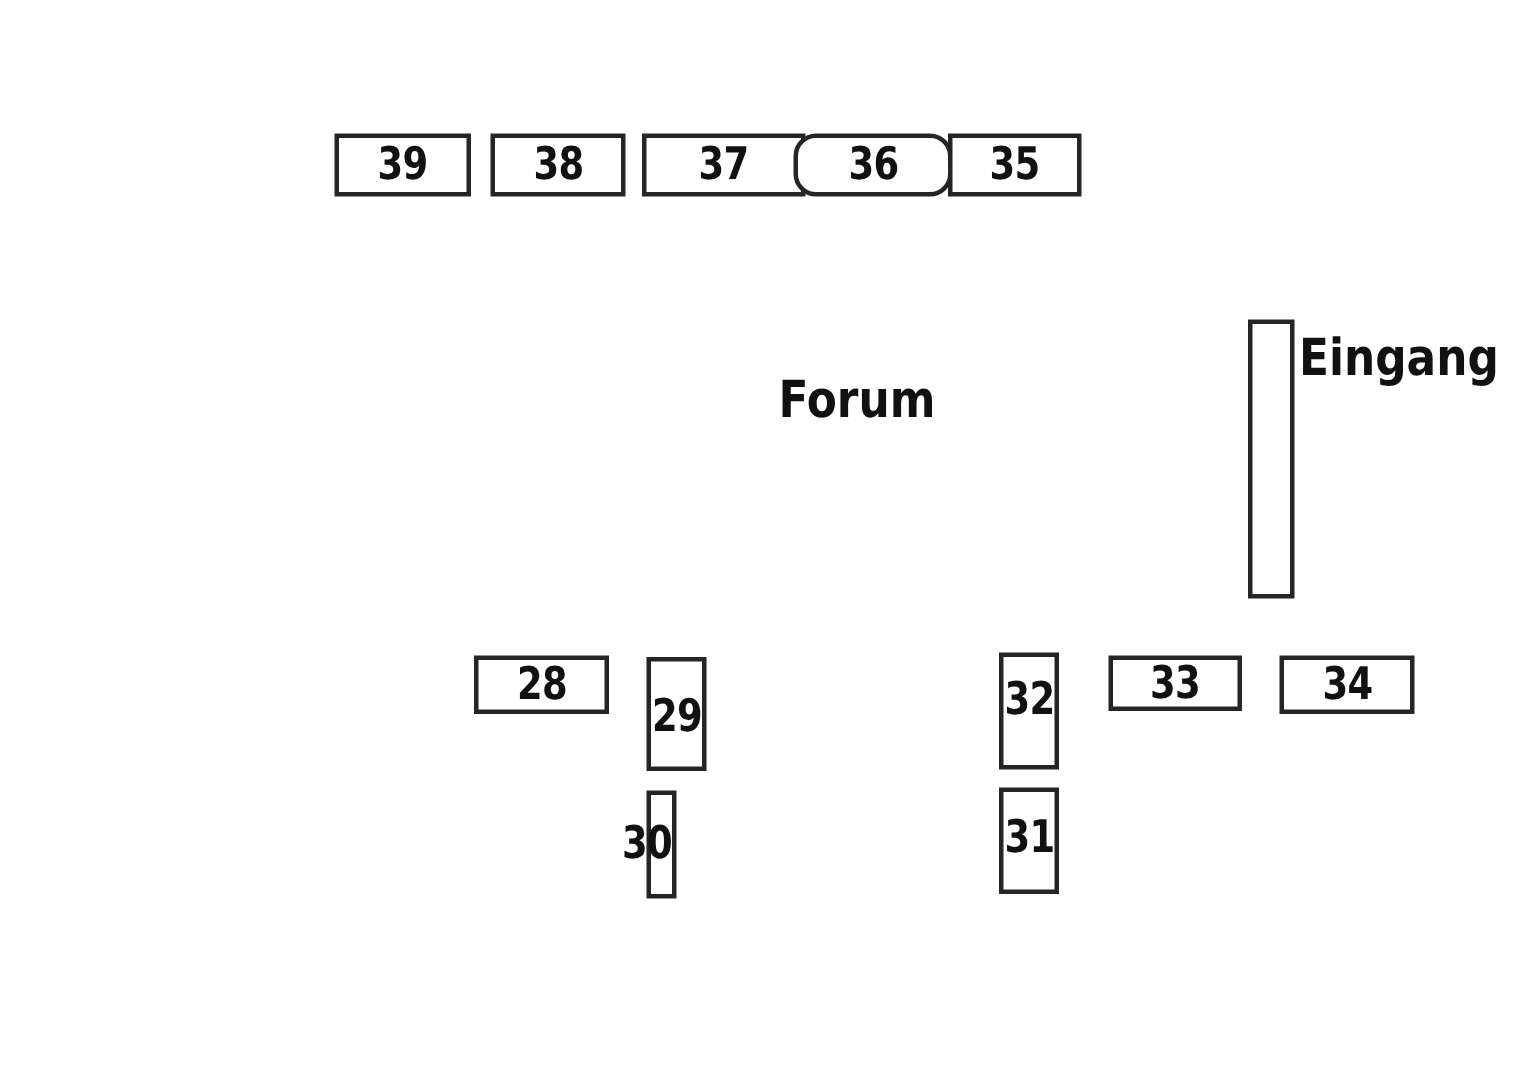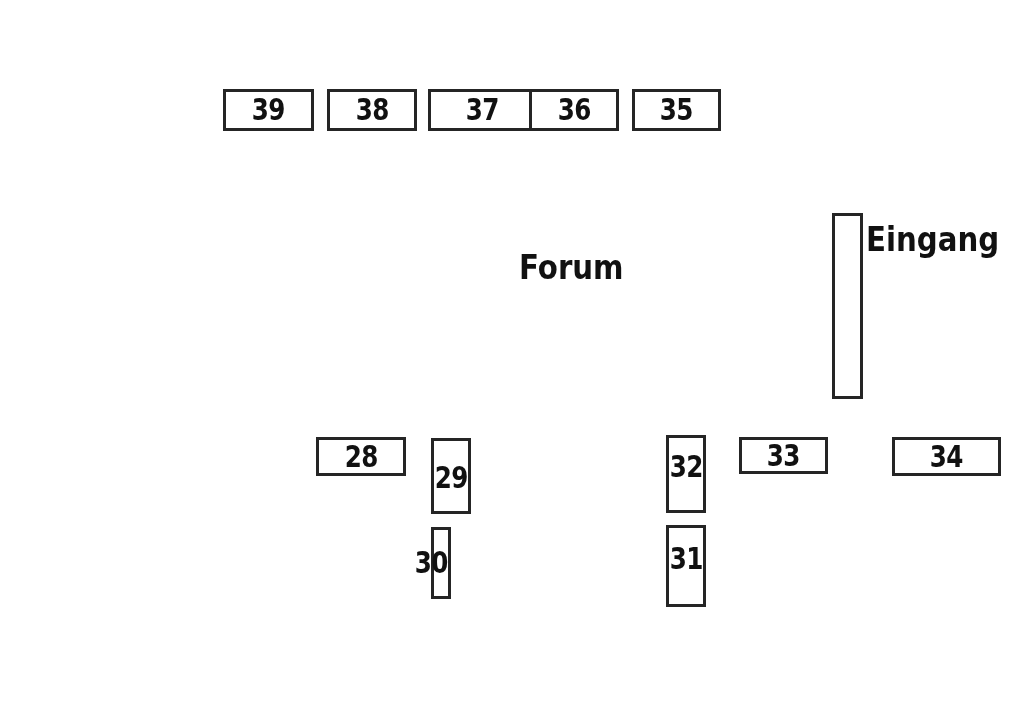--- a/index.html
+++ b/index.html
@@ -86,21 +86,21 @@
 
   <div class="booth horiz" id="booth-39" style="left: 207px; top: 89px; width: 91px; height: 42px;">
     <span class="booth-label">39</span>
   </div>
   <div class="booth horiz" id="booth-38" style="left: 311px; top: 89px; width: 90px; height: 42px; justify-content: center;">
     <span class="booth-label">38</span>
   </div>
   <div class="booth horiz" id="booth-37" style="left: 412px; top: 89px; width: 109px; height: 42px;">
     <span class="booth-label">37</span>
   </div>
-  <div class="booth horiz" id="booth-36" style="left: 513px; top: 89px; width: 90px; height: 42px;">
+  <div class="booth horiz" id="booth-36" style="left: 513px; top: 89px; width: 106px; height: 42px; border-radius: 15px;">
     <span class="booth-label">36</span>
   </div>
   <div class="booth horiz" id="booth-35" style="left: 616px; top: 89px; width: 89px; height: 42px;">
     <span class="booth-label">35</span>
   </div>
 
   <div class="entrance-bar" id="entrance-bar" style="left: 816px; top: 213px; width: 31px; height: 186px;"></div>
   <div class="map-text" id="eingang-label" style="left: 850px; top: 222px;">Eingang</div>
 
   <div class="map-text" id="forum-label" style="left: 503px; top: 250px;">Forum</div>
@@ -112,24 +112,24 @@
   <div class="booth vert v-29" id="booth-29" style="left: 415px; top: 438px; width: 40px; height: 76px;">
     <span class="booth-label">29</span>
   </div>
   <div class="booth vert v-30" id="booth-30" style="left: 415px; top: 527px; width: 20px; height: 72px;">
     <span class="booth-label">30</span>
   </div>
 
   <div class="booth vert v-32" id="booth-32" style="left: 650px; top: 435px; width: 40px; height: 78px;">
     <span class="booth-label">32</span>
   </div>
-  <div class="booth vert v-31" id="booth-31" style="left: 650px; top: 525px; width: 40px; height: 82px;">
+  <div class="booth vert v-31" id="booth-31" style="left: 650px; top: 525px; width: 40px; height: 71px;">
     <span class="booth-label">31</span>
   </div>
 
   <div class="booth horiz" id="booth-33" style="left: 723px; top: 437px; width: 89px; height: 37px;">
     <span class="booth-label">33</span>
   </div>
-  <div class="booth horiz" id="booth-34" style="left: 876px; top: 437px; width: 109px; height: 39px;">
+  <div class="booth horiz" id="booth-34" style="left: 837px; top: 437px; width: 90px; height: 39px;">
     <span class="booth-label">34</span>
   </div>
 
 </div>
 
 </body></html>

